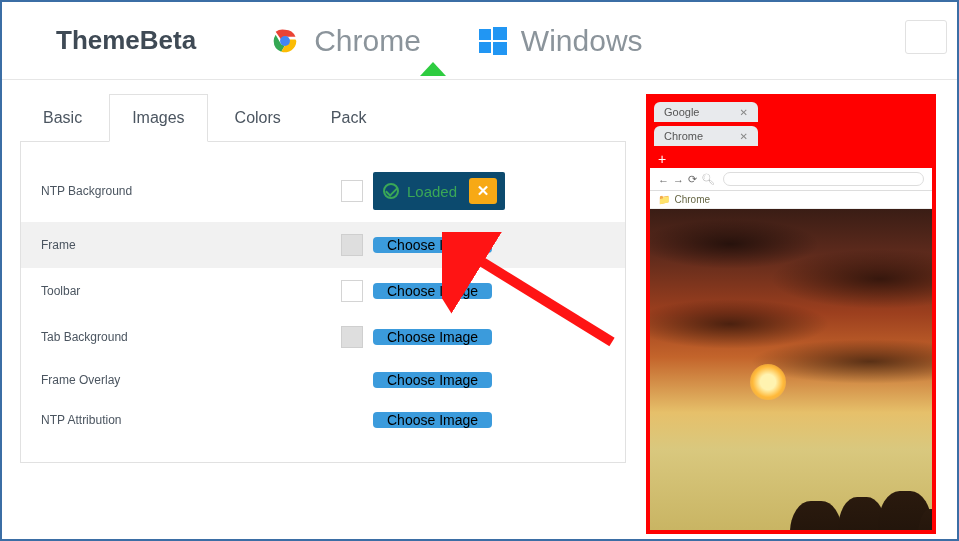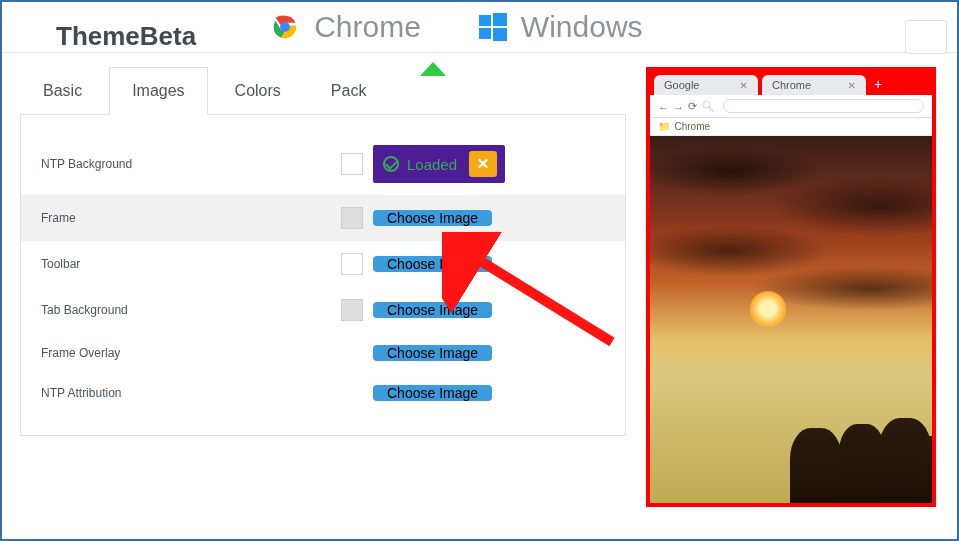--- a/index.html
+++ b/index.html
@@ -1,41 +1,41 @@
 <!DOCTYPE html>
 <html><head>
 <meta charset="utf-8">
 <style>
   * { box-sizing: border-box; margin: 0; padding: 0; }
   body { font-family: "Segoe UI", Arial, sans-serif; background: #fff; width: 959px; height: 541px; overflow: hidden; position: relative; border: 2px solid #3b6ea5; }
-  .topbar { display: flex; align-items: flex-end; height: 51px; border-bottom: 1px solid #e6e6e6; }
+  .topbar { display: flex; align-items: center; height: 78px; border-bottom: 1px solid #e6e6e6; }
   .brand { font-size: 26px; font-weight: 700; color: #3f4a55; padding: 0 44px 0 54px; }
   .navlink { display: flex; align-items: center; gap: 12px; font-size: 30px; color: #8b949b; padding: 0 28px; height: 100%; cursor: pointer; }
   .navlink svg { flex: none; }
   .active-caret { position: absolute; left: 418px; top: 60px; width: 0; height: 0; border-left: 13px solid transparent; border-right: 13px solid transparent; border-bottom: 14px solid #2ecc40; }
   .topright { position: absolute; right: 10px; top: 18px; width: 42px; height: 34px; border: 1px solid #e1e1e1; border-radius: 3px; background: #fff; }
   .content { display: flex; padding: 14px 16px 0 18px; gap: 20px; }
   .leftpanel { flex: 0 0 606px; }
   .tabs { display: flex; align-items: flex-end; gap: 4px; }
   .tab { padding: 14px 22px; font-size: 16px; color: #4b5560; cursor: pointer; border: 1px solid transparent; background: transparent; }
   .tab.active { background: #fff; border: 1px solid #e1e1e1; border-bottom-color: #fff; }
   .panel { border: 1px solid #e1e1e1; margin-top: -1px; padding: 18px 0 22px; background: #fff; }
   .row { display: flex; align-items: center; padding: 12px 20px; }
   .row.sel { background: #f1f1f1; }
   .rowlabel { flex: 0 0 300px; font-size: 12px; color: #4b5560; }
   .chk { width: 22px; height: 22px; border: 1px solid #d4d4d4; margin-right: 10px; background: #fff; display: inline-block; }
   .chk.grey { background: #dedede; border-color: #cfcfcf; }
-  .loaded-pill { display: flex; align-items: center; background: #4c1d95; padding: 6px 8px 6px 10px; border-radius: 2px; }
+  .loaded-pill { display: flex; align-items: center; background: #0c4a6e; padding: 6px 8px 6px 10px; border-radius: 2px; }
   .loaded-pill .ok { width: 16px; height: 16px; border: 2px solid #3aa757; border-radius: 50%; position: relative; margin-right: 8px; }
   .loaded-pill .ok::after { content: ""; position: absolute; left: 3px; top: 0; width: 5px; height: 9px; border-right: 2px solid #3aa757; border-bottom: 2px solid #3aa757; transform: rotate(45deg); }
   .loaded-pill .txt { color: #3aa757; font-size: 15px; margin-right: 12px; }
   .loaded-pill .xbtn { background: #f7a915; color: #fff; width: 28px; height: 26px; border-radius: 3px; display: flex; align-items: center; justify-content: center; font-weight: bold; cursor: pointer; font-size: 15px; }
   .btn { background: #3b9bdc; color: #000000; padding: 0 14px; border-radius: 4px; font-size: 14px; border: none; cursor: pointer; }
   .preview { flex: 0 0 290px; border: 4px solid #ff0000; background: #ff0000; height: 440px; position: relative; overflow: hidden; }
-  .pv-tabs { display: flex; gap: 4px; padding: 4px 4px 0 4px; background: #ff0000; }
+  .pv-tabs { display: flex; gap: 4px; padding: 4px 4px 0 4px; background: #ff0000; flex-direction: column; }
   .pv-tab { background: #e8eaed; border-radius: 6px 6px 0 0; padding: 3px 10px; font-size: 11px; color: #555; display: flex; align-items: center; justify-content: space-between; width: 104px; height: 20px; }
   .pv-tab .x { font-size: 10px; color: #888; }
   .pv-plus { background: #ff0000; color: #fff; width: 16px; height: 18px; display: flex; align-items: center; justify-content: center; font-size: 14px; }
   .pv-toolbar { background: #fff; padding: 4px 8px; display: flex; align-items: center; gap: 4px; font-size: 11px; color: #666; border-bottom: 1px solid #ddd; }
   .pv-toolbar .sep { flex: 0 0 auto; }
   .pv-toolbar .url { flex: 1; height: 14px; border: 1px solid #ddd; border-radius: 8px; margin-left: 4px; }
   .pv-bookmark { background: #fff; padding: 3px 8px; font-size: 10px; color: #664; display: flex; align-items: center; gap: 4px; border-bottom: 1px solid #eee; }
   .pv-content { position: relative; background: linear-gradient(#3a1d15 0%, #5d2a1c 12%, #9c3f1e 28%, #c3642b 40%, #e6c06a 55%, #d9c87e 65%, #bfa953 100%); height: 370px; overflow: hidden; }
   .cloud { position: absolute; background: radial-gradient(ellipse, rgba(0,0,0,0.55), rgba(0,0,0,0) 70%); }
   .c1 { top: 10px; left: -10px; width: 180px; height: 50px; }

